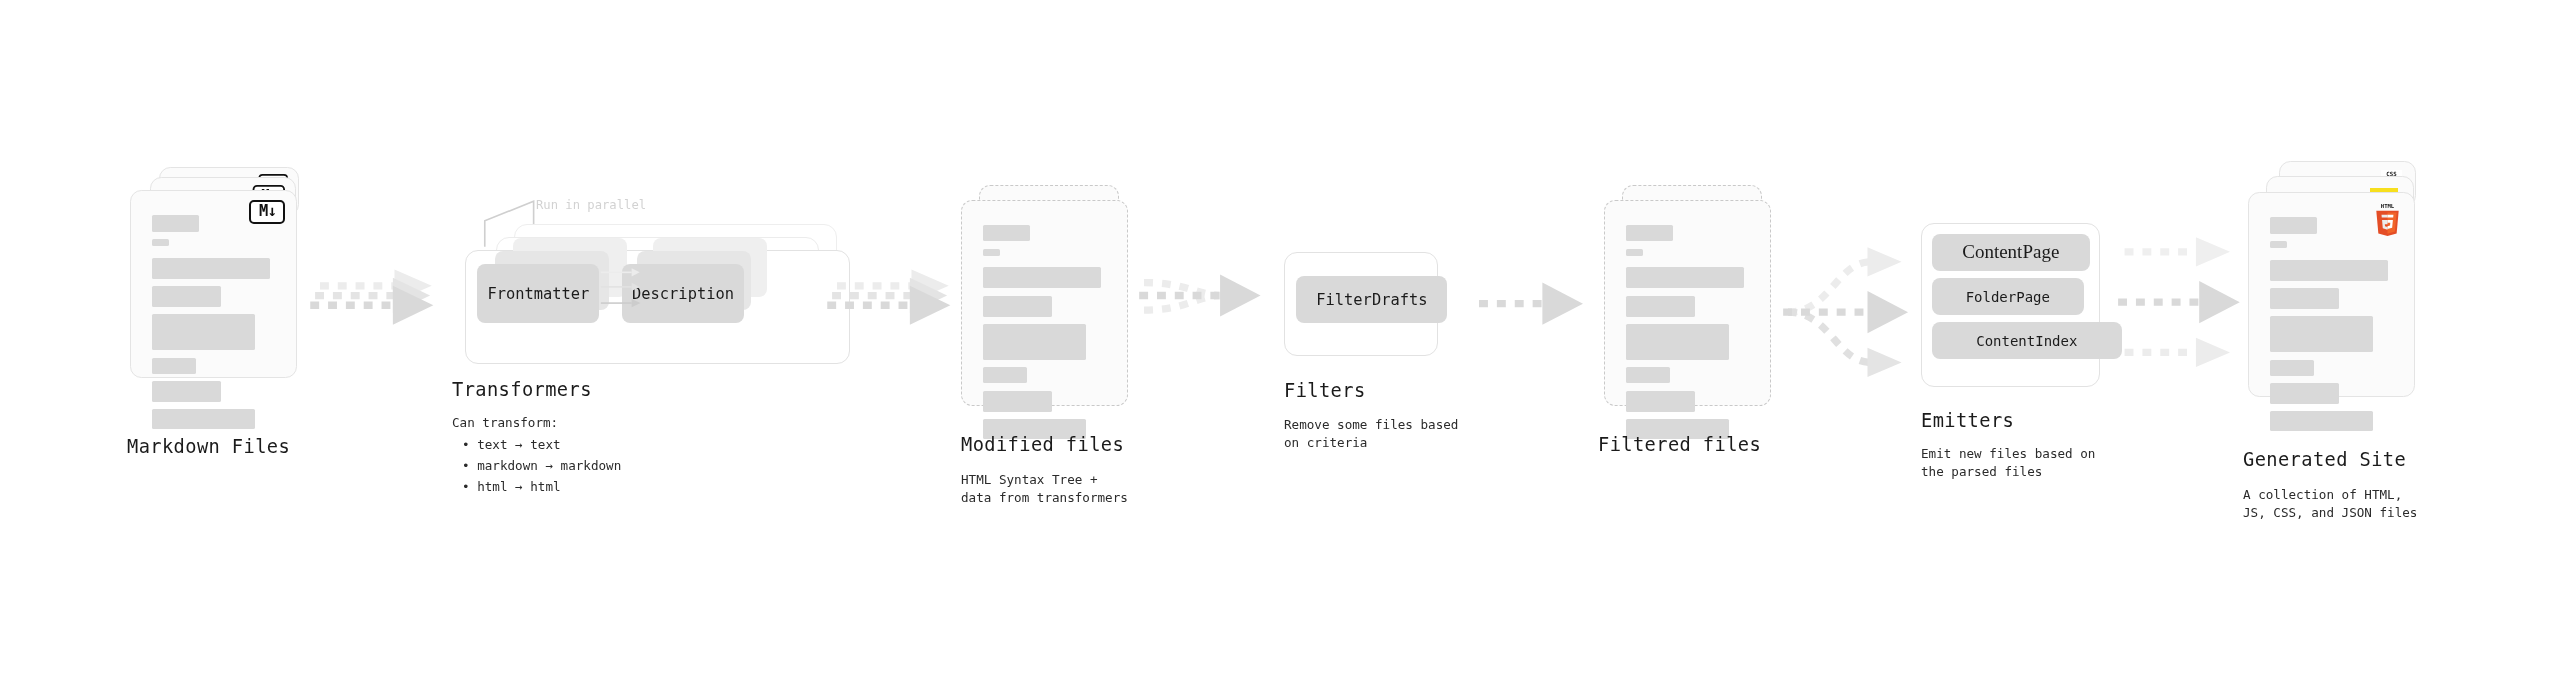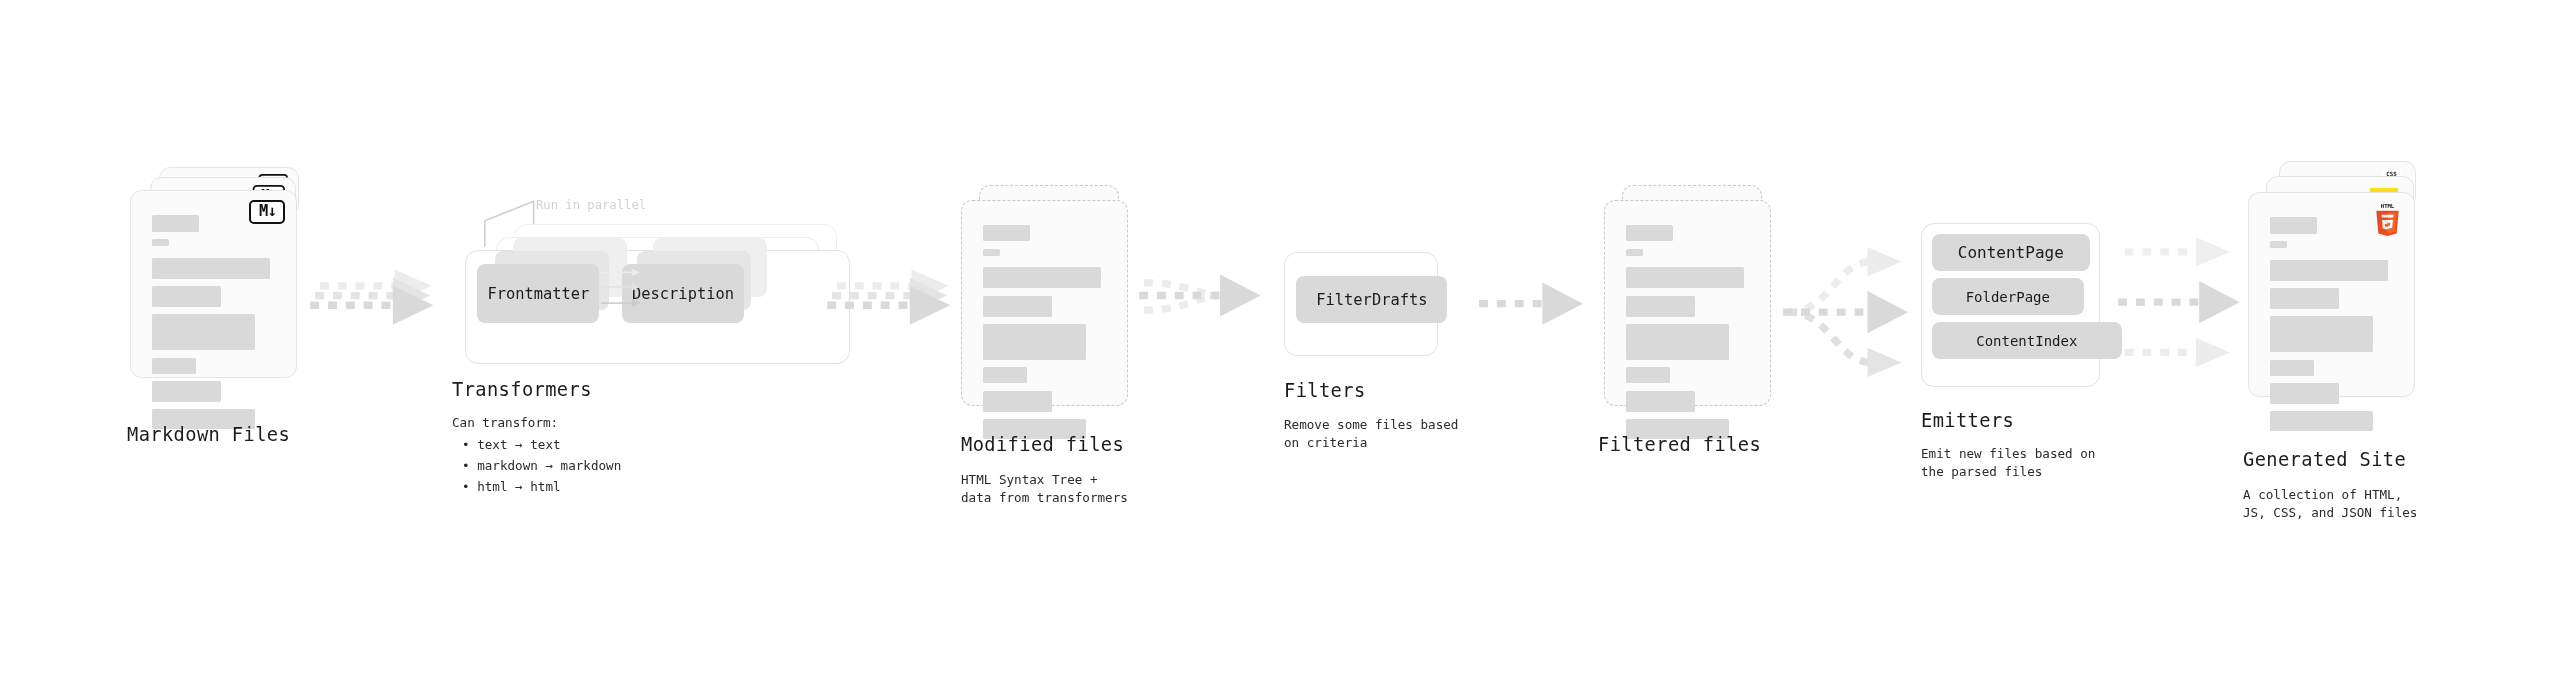--- a/index.html
+++ b/index.html
@@ -108,21 +108,21 @@
           <div class="bar" style="width: 14%; height: 7.3px; margin-bottom: 11.4px;"></div>
           <div class="bar" style="width: 96%; height: 21px;"></div>
           <div class="bar" style="width: 56%; height: 21px;"></div>
           <div class="bar" style="width: 84%; height: 36px;"></div>
           <div class="bar" style="width: 36%; height: 16.3px;"></div>
           <div class="bar" style="width: 56%; height: 21px;"></div>
           <div class="bar" style="width: 84%; height: 19.5px;"></div>
         </div>
     </div>
   </div>
-  <div class="title" style="left:127px; top:424px;">Markdown Files</div>
+  <div class="title" style="left:127px; top:436px;">Markdown Files</div>
 
   <svg style="left:315px; top:268px; width:146px; height:81px;" viewBox="0 0 180 100" width="146" height="81">
     <g stroke="#ececec" stroke-width="9" stroke-dasharray="11 11" fill="none">
       <line x1="6" y1="22" x2="104" y2="22"></line>
     </g>
     <g stroke="#e4e4e4" stroke-width="9" stroke-dasharray="11 11" fill="none">
       <line x1="0" y1="34" x2="104" y2="34"></line>
     </g>
     <g stroke="#d9d9d9" stroke-width="9" stroke-dasharray="11 11" fill="none">
       <line x1="-6" y1="46" x2="104" y2="46"></line>
@@ -246,21 +246,21 @@
       <path d="M2,84 C54,84 62,22 104,22" stroke="#ececec"></path>
       <path d="M2,84 C54,84 62,146 104,146" stroke="#e0e0e0"></path>
       <line x1="-4" y1="84" x2="104" y2="84" stroke="#d9d9d9"></line>
     </g>
     <polygon points="100,4 142,22 100,40" fill="#ececec"></polygon>
     <polygon points="100,128 142,146 100,164" fill="#e4e4e4"></polygon>
     <polygon points="100,58 150,84 100,110" fill="#d9d9d9"></polygon>
   </svg>
 
   <div class="group-box" style="left:1921px; top:223px; width:179px; height:164px;">
-    <div class="pill" style="left:9.8px; top:9.8px; width:158px; height:37px; font-size:16px;">ContentPage</div>
+    <div class="pill" style="left:9.8px; top:9.8px; width:158px; height:37px; font-size:19px;font-family:Liberation Serif, serif;">ContentPage</div>
     <div class="pill" style="left:9.8px; top:54px; width:152px; height:37px; font-size:14px;">FolderPage</div>
     <div class="pill" style="left:9.8px; top:98px; width:190px; height:37px; font-size:14px;">ContentIndex</div>
   </div>
   <div class="title" style="left:1921px; top:410px;">Emitters</div>
   <div class="subtitle" style="left:1921px; top:445px;">Emit new files based on
 the parsed files</div>
 
   <svg style="left:2121px; top:234px; width:171px; height:146px;" viewBox="0 0 210 180" width="171" height="146">
     <g fill="none" stroke-width="9" stroke-dasharray="11 11">
       <line x1="4" y1="22" x2="96" y2="22" stroke="#efefef"></line>

